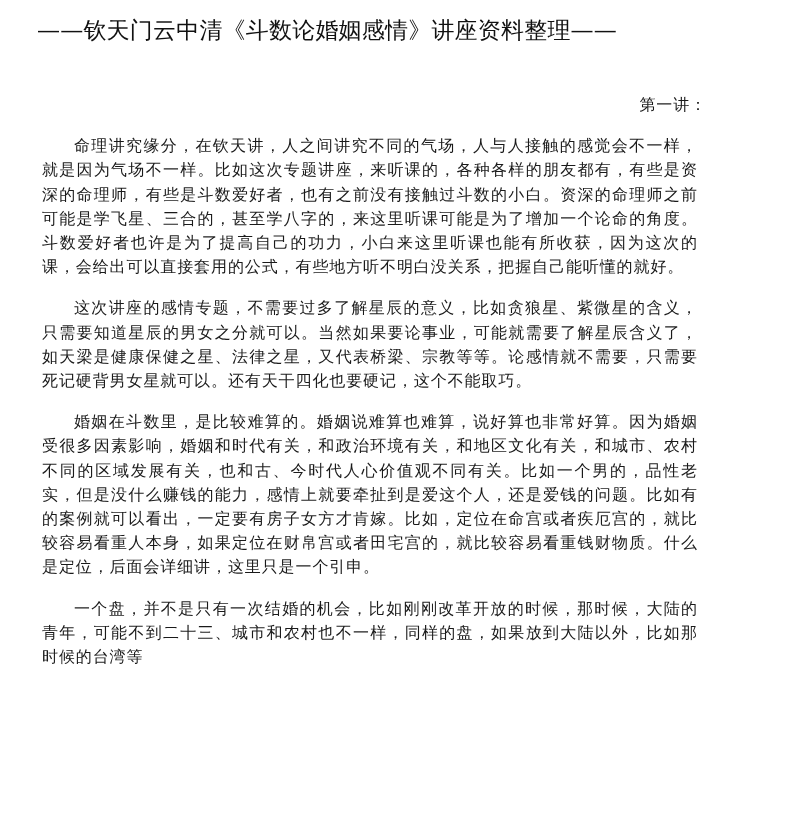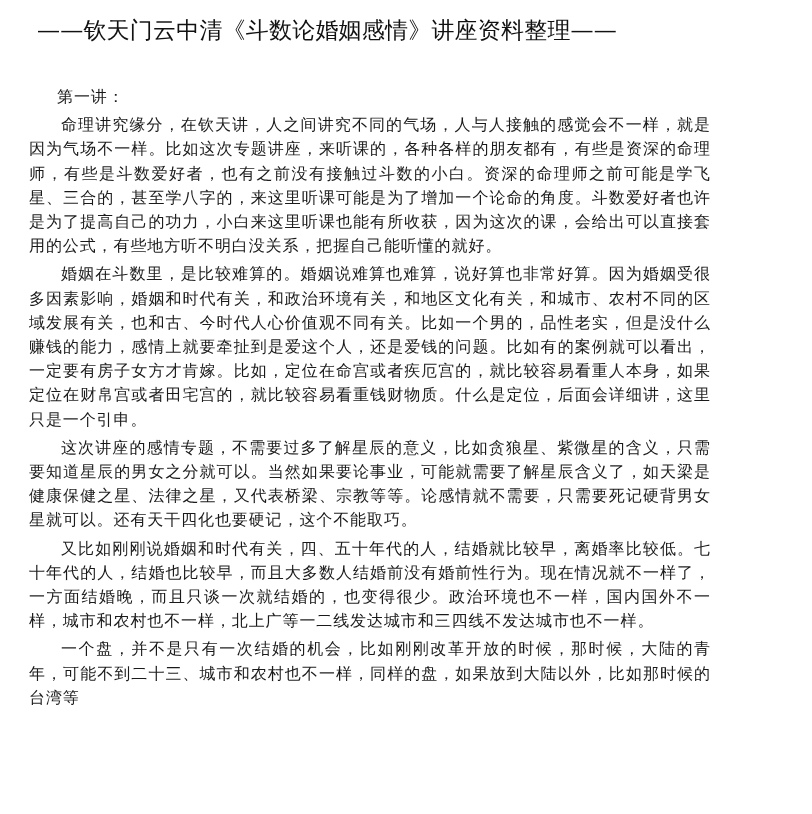--- a/index.html
+++ b/index.html
@@ -37,38 +37,38 @@
     .doc-body {
       position: absolute;
       left: 25px;
       top: 85px;
       width: 690px;
       font-size: 16px;
       line-height: 24.2px;
       letter-spacing: 0.9px;
     }
     .lecture-heading {
-      margin: 0;
+      margin: 8px;
       padding-left: 32px;
       white-space: nowrap;
+      text-align: right;
     }
     .para {
-      margin: 4px;
+      margin: 17px;
       text-indent: 32px;
       text-align: justify;
       word-break: break-all;
     }
   </style>
 </head>
 <body>
 
 <div class="page">
   <div class="doc-title">——钦天门云中清《斗数论婚姻感情》讲座资料整理——</div>
 
   <div class="doc-body">
     <p class="lecture-heading">第一讲：</p>
     <p class="para">命理讲究缘分，在钦天讲，人之间讲究不同的气场，人与人接触的感觉会不一样，就是因为气场不一样。比如这次专题讲座，来听课的，各种各样的朋友都有，有些是资深的命理师，有些是斗数爱好者，也有之前没有接触过斗数的小白。资深的命理师之前可能是学飞星、三合的，甚至学八字的，来这里听课可能是为了增加一个论命的角度。斗数爱好者也许是为了提高自己的功力，小白来这里听课也能有所收获，因为这次的课，会给出可以直接套用的公式，有些地方听不明白没关系，把握自己能听懂的就好。</p>
+    <p class="para">这次讲座的感情专题，不需要过多了解星辰的意义，比如贪狼星、紫微星的含义，只需要知道星辰的男女之分就可以。当然如果要论事业，可能就需要了解星辰含义了，如天梁是健康保健之星、法律之星，又代表桥梁、宗教等等。论感情就不需要，只需要死记硬背男女星就可以。还有天干四化也要硬记，这个不能取巧。</p>
     <p class="para">婚姻在斗数里，是比较难算的。婚姻说难算也难算，说好算也非常好算。因为婚姻受很多因素影响，婚姻和时代有关，和政治环境有关，和地区文化有关，和城市、农村不同的区域发展有关，也和古、今时代人心价值观不同有关。比如一个男的，品性老实，但是没什么赚钱的能力，感情上就要牵扯到是爱这个人，还是爱钱的问题。比如有的案例就可以看出，一定要有房子女方才肯嫁。比如，定位在命宫或者疾厄宫的，就比较容易看重人本身，如果定位在财帛宫或者田宅宫的，就比较容易看重钱财物质。什么是定位，后面会详细讲，这里只是一个引申。</p>
-    <p class="para">这次讲座的感情专题，不需要过多了解星辰的意义，比如贪狼星、紫微星的含义，只需要知道星辰的男女之分就可以。当然如果要论事业，可能就需要了解星辰含义了，如天梁是健康保健之星、法律之星，又代表桥梁、宗教等等。论感情就不需要，只需要死记硬背男女星就可以。还有天干四化也要硬记，这个不能取巧。</p>
-    <p class="para">又比如刚刚说婚姻和时代有关，四、五十年代的人，结婚就比较早，离婚率比较低。七十年代的人，结婚也比较早，而且大多数人结婚前没有婚前性行为。现在情况就不一样了，一方面结婚晚，而且只谈一次就结婚的，也变得很少。政治环境也不一样，国内国外不一样，城市和农村也不一样，北上广等一二线发达城市和三四线不发达城市也不一样。</p>
     <p class="para">一个盘，并不是只有一次结婚的机会，比如刚刚改革开放的时候，那时候，大陆的青年，可能不到二十三、城市和农村也不一样，同样的盘，如果放到大陆以外，比如那时候的台湾等</p>
   </div>
 </div>
 
 </body></html>

